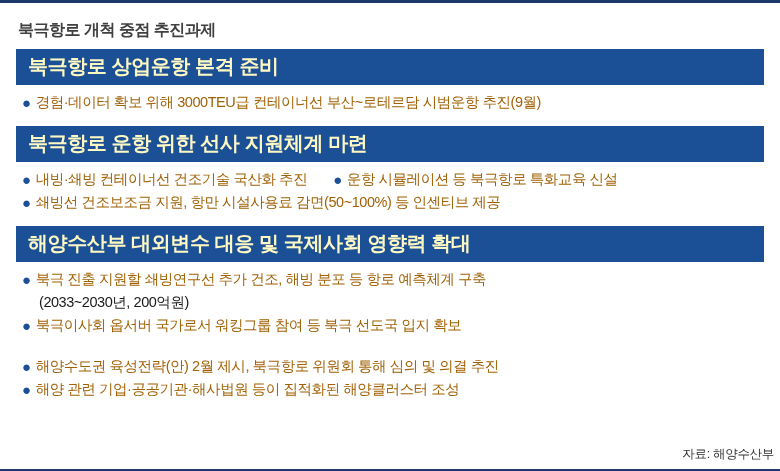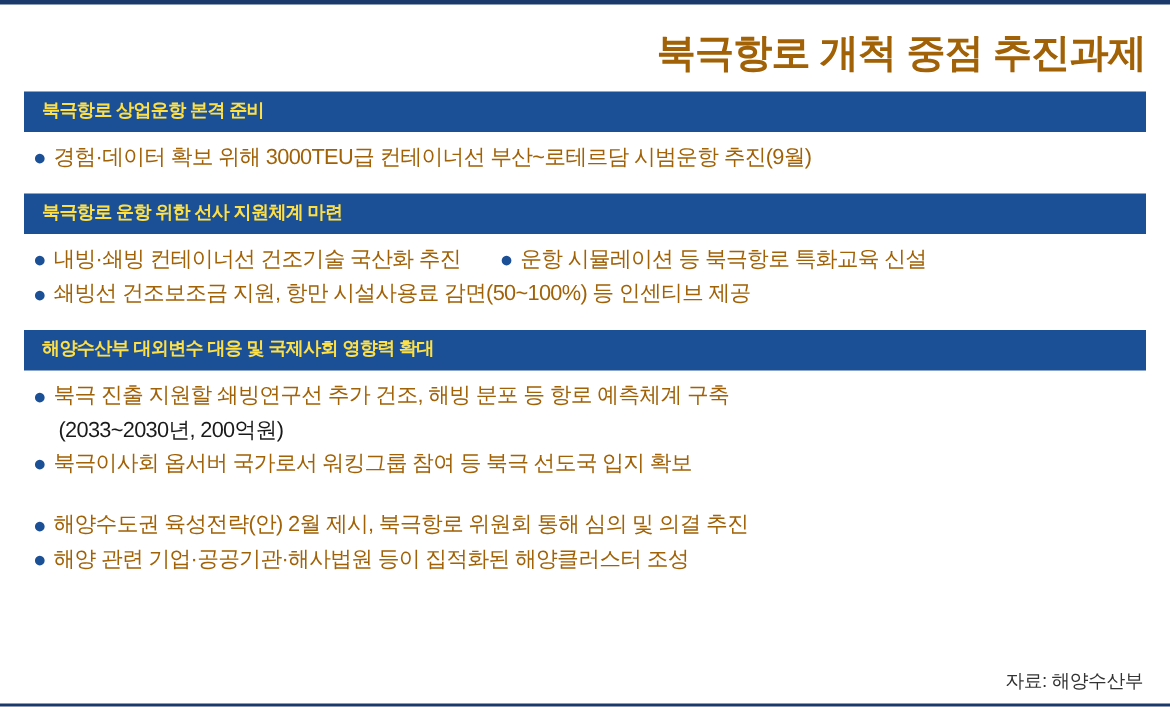--- a/index.html
+++ b/index.html
@@ -25,35 +25,34 @@
   
   .top-rule {
     position: absolute;
     left: 0;
     top: 0;
     width: 780px;
     height: 3px;
     background: #1b3a6b;
   }
   .title {
-    font-size: 26px;
+    font-size: 16px;
     font-weight: bold;
     letter-spacing: -0.5px;
-    color: #a16207;
+    color: #404040;
     margin: 6px 0 10px 2px;
     line-height: 1.2;
-    text-align: right;
   }
   .section {
     margin-bottom: 7px;
   }
   .section-header {
     background: #1b4f96;
-    color: #fde047;
-    font-size: 12px;
+    color: #fef9c3;
+    font-size: 20px;
     font-weight: bold;
     letter-spacing: -0.4px;
     padding: 6px 12px 7px 12px;
     line-height: 1.15;
   }
   .section-body {
     padding: 7px 4px 4px 6px;
   }
   .bullet-row {
     display: flex;
@@ -86,21 +85,21 @@
   .sub-line {
     font-size: 14.5px;
     letter-spacing: -0.45px;
     line-height: 1.4;
     padding-left: 17px;
     color: #1a1a1a;
     margin-bottom: 2px;
   }
   .source {
     position: absolute;
-    right: 18px;
+    right: 6px;
     bottom: 8px;
     font-size: 12.5px;
     color: #333333;
     letter-spacing: -0.3px;
   }
   .bottom-rule {
     position: absolute;
     left: 0;
     bottom: 0;
     width: 780px;

